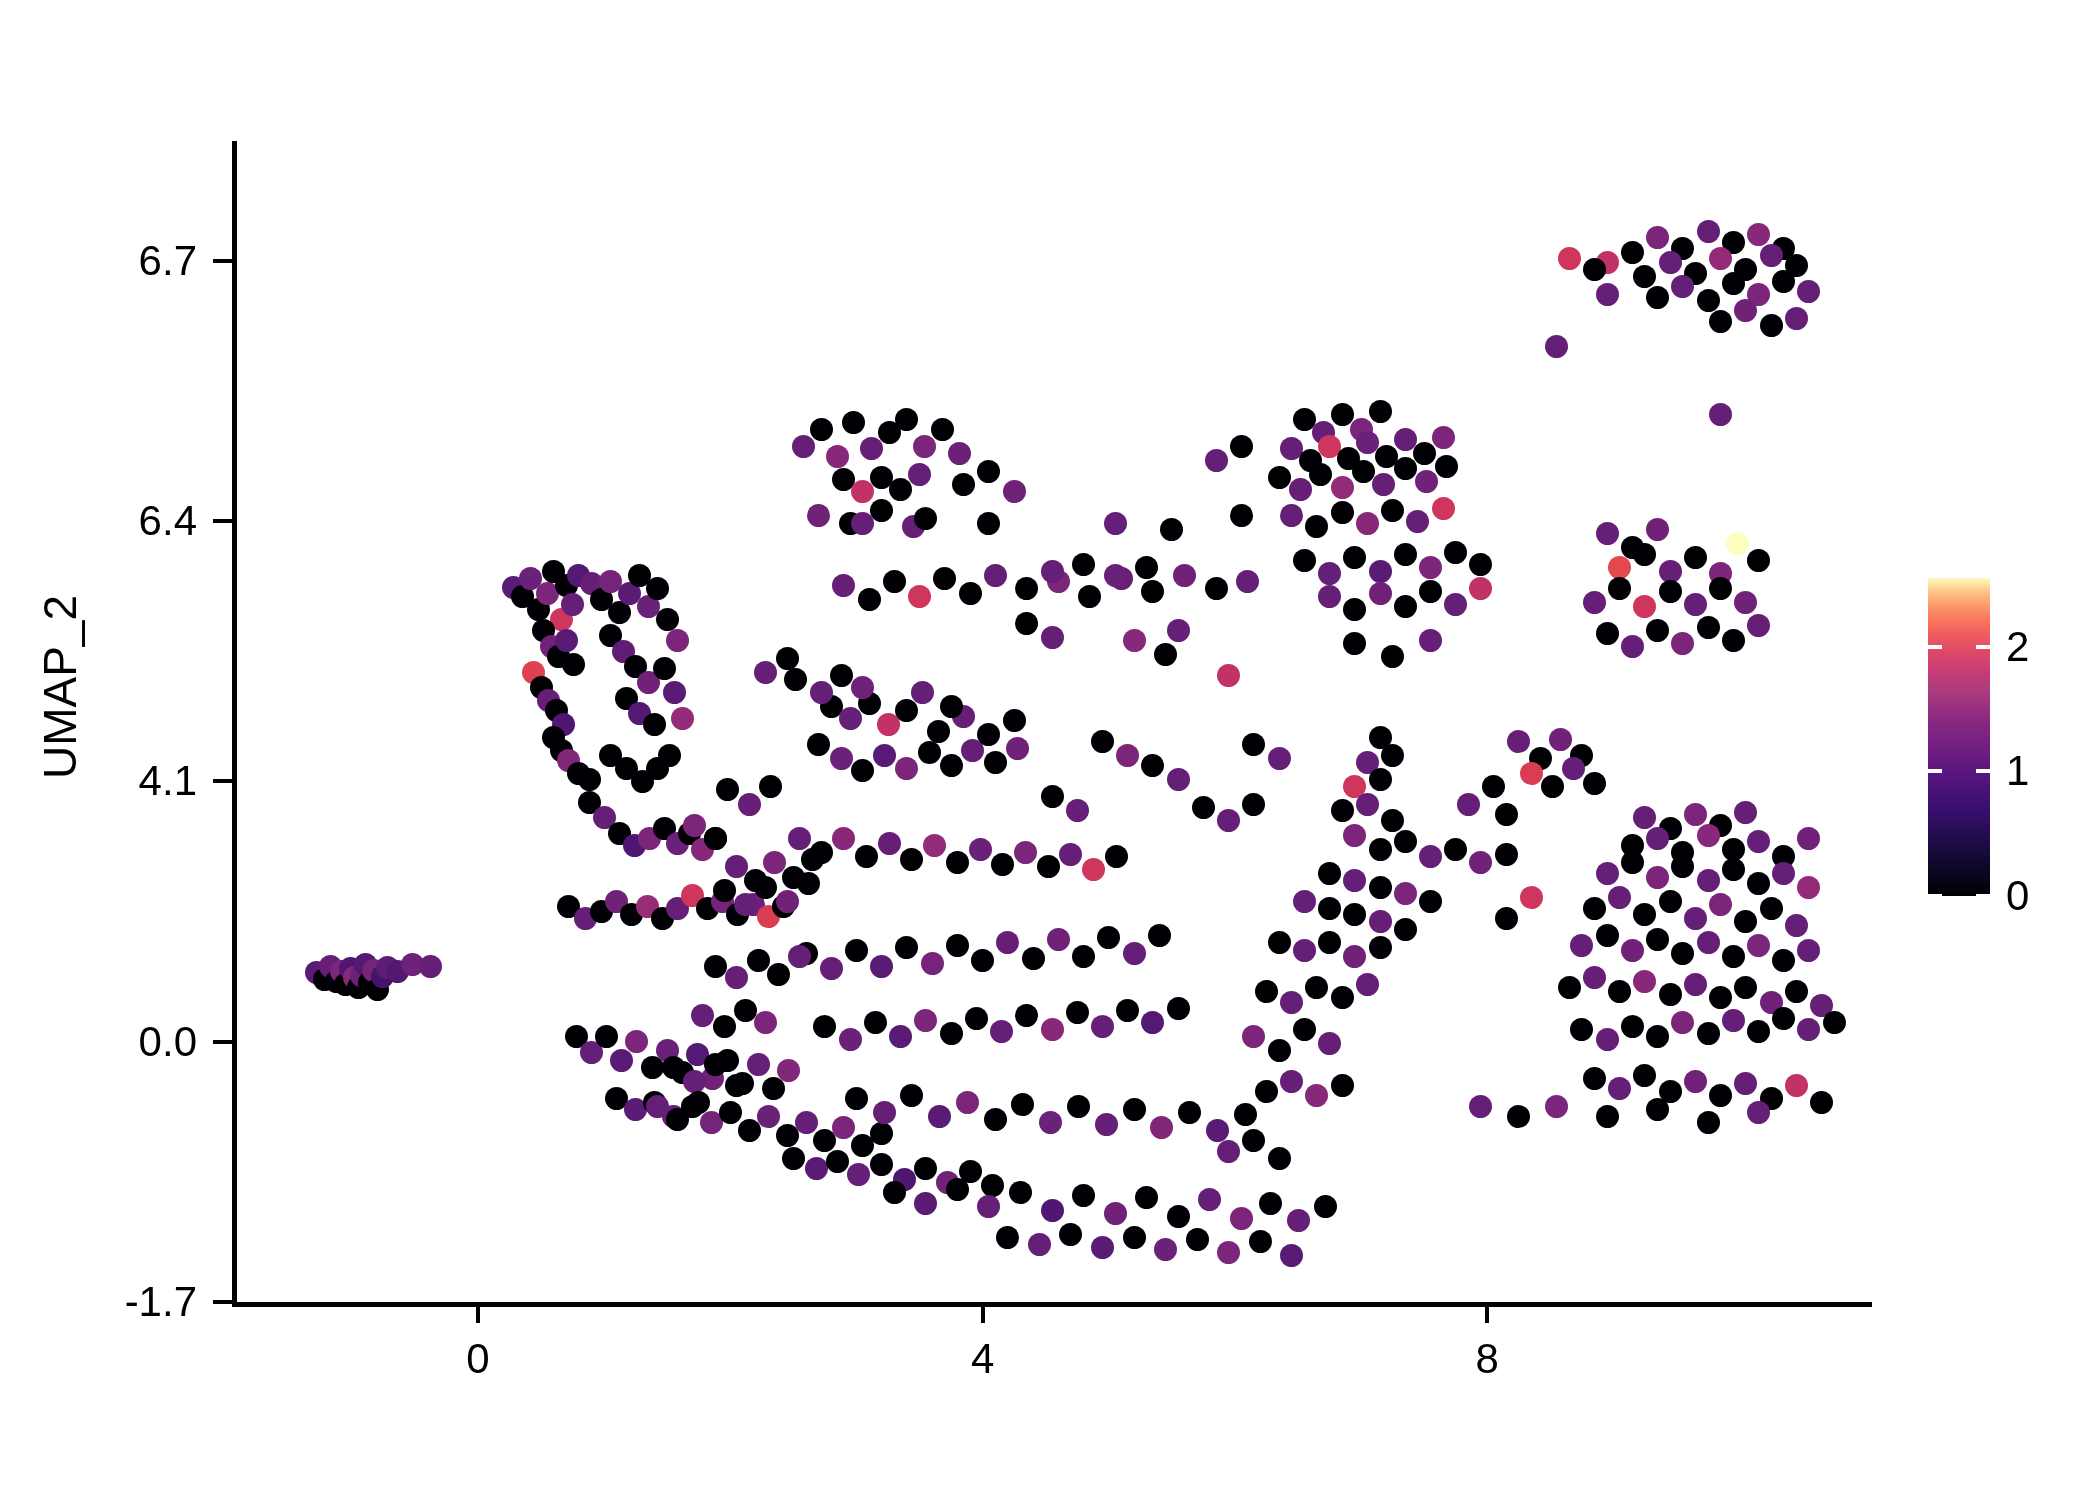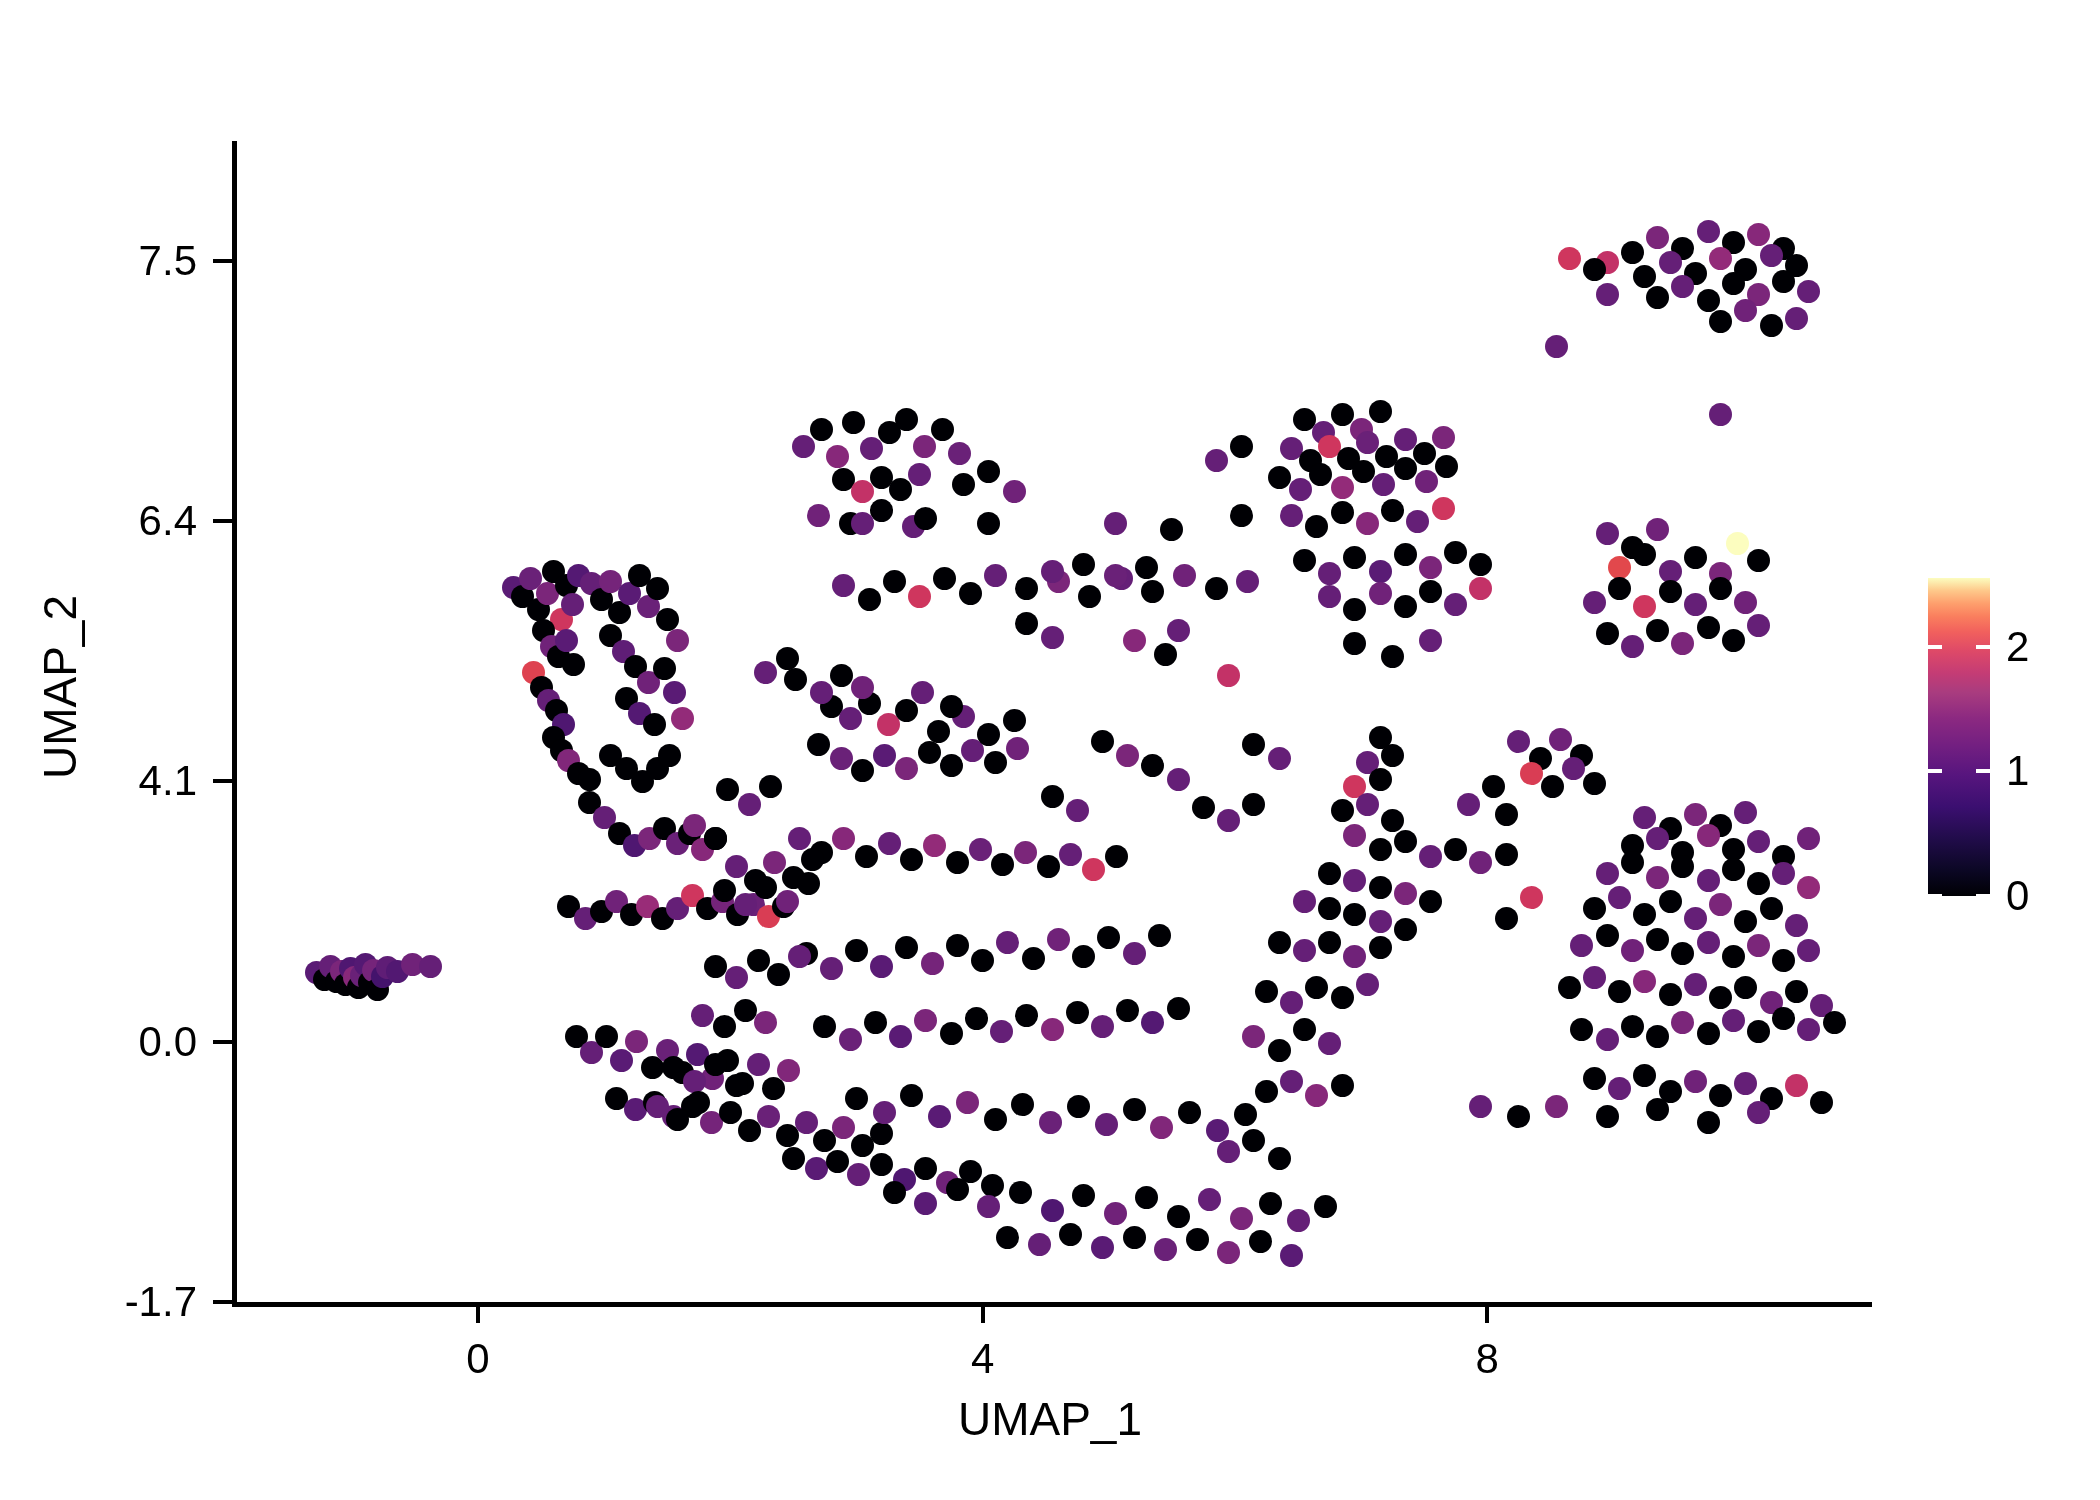--- a/index.html
+++ b/index.html
@@ -56,32 +56,31 @@
   <div id="ticks-y">
       <div class="tick-y" style="top: 1300px;"></div>
       <div class="lbl-y" style="top: 1281px; left: 37px;">-1.7</div>
       <div class="tick-y" style="top: 1039.69px;"></div>
       <div class="lbl-y" style="top: 1020.69px; left: 37px;">0.0</div>
       <div class="tick-y" style="top: 779.372px;"></div>
       <div class="lbl-y" style="top: 760.372px; left: 37px;">4.1</div>
       <div class="tick-y" style="top: 519.058px;"></div>
       <div class="lbl-y" style="top: 500.058px; left: 37px;">6.4</div>
       <div class="tick-y" style="top: 258.744px;"></div>
-      <div class="lbl-y" style="top: 239.744px; left: 37px;">7.5</div>
+      <div class="lbl-y" style="top: 239.744px; left: 37px;">6.7</div>
     </div>
   <div id="ticks-x">
       <div class="tick-x" style="left: 476px;"></div>
       <div class="lbl-x" style="left: 398px;">0</div>
       <div class="tick-x" style="left: 980.615px;"></div>
       <div class="lbl-x" style="left: 902.615px;">4</div>
       <div class="tick-x" style="left: 1485.23px;"></div>
       <div class="lbl-x" style="left: 1407.23px;">8</div>
     </div>
 
-  <div id="axis-x-title">UMAP_1</div>
   <div id="axis-y-title">UMAP_2</div>
 
   <div id="points-layer">
       <div class="pt" style="left: 316.523px; top: 972.963px; background: rgb(90, 27, 117);"></div>
       <div class="pt" style="left: 324.092px; top: 979.211px; background: rgb(0, 0, 4);"></div>
       <div class="pt" style="left: 330.4px; top: 966.716px; background: rgb(101, 31, 119);"></div>
       <div class="pt" style="left: 336.708px; top: 981.293px; background: rgb(0, 0, 4);"></div>
       <div class="pt" style="left: 341.754px; top: 971.922px; background: rgb(123, 38, 122);"></div>
       <div class="pt" style="left: 345.538px; top: 984.417px; background: rgb(0, 0, 4);"></div>
       <div class="pt" style="left: 350.585px; top: 968.798px; background: rgb(79, 23, 113);"></div>

